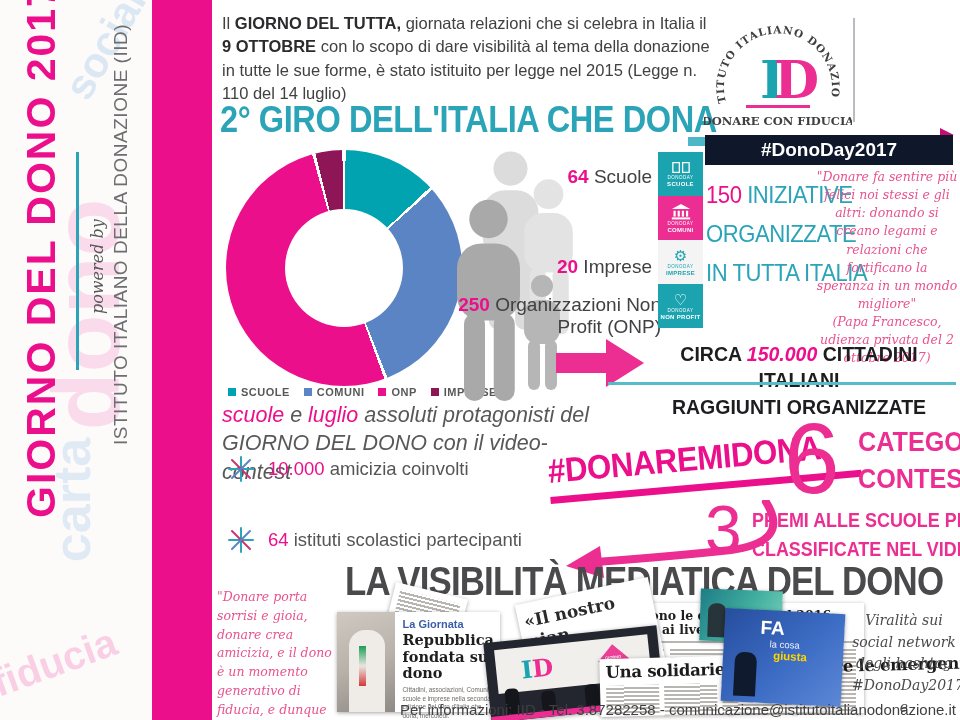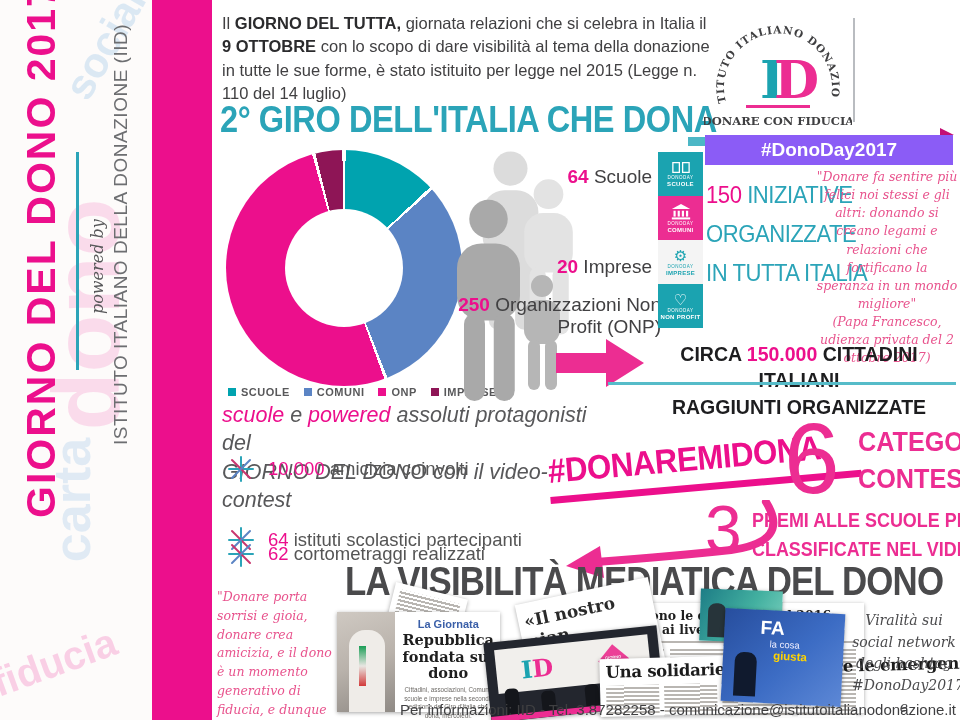--- a/index.html
+++ b/index.html
@@ -24,21 +24,21 @@
 
   
   #iid-logo { position:absolute; left:704px; top:6px; width:148px; height:128px; }
   #logo-divider { position:absolute; left:853px; top:18px; width:2px; height:104px; background:#b9bcc0; }
   #gdd-logo { position:absolute; left:860px; top:14px; width:96px; height:118px; text-align:center; }
   #gdd-diamond { position:relative; width:52px; height:52px; margin:4px auto 12px; background:#ec3f97; transform:rotate(45deg); }
   #gdd-diamond .ring { position:absolute; left:11px; top:11px; width:30px; height:30px; border:3px solid #fff; border-radius:50%; }
   #gdd-diamond .spoke { position:absolute; left:24px; top:2px; width:4px; height:48px; background:rgba(255,255,255,.85); border-radius:2px; }
   #gdd-line1 { font-size:18px; letter-spacing:1.5px; color:#939598; }
   #gdd-line2 { font-size:18px; letter-spacing:1px; font-weight:bold; color:#2e2e30; }
-  #ribbon { position:absolute; left:705px; top:135px; width:248px; height:30px; background:#8b5cf6; color:#fff; font-weight:bold; font-size:19px; text-align:center; line-height:30px; }
+  #ribbon { position:absolute; left:705px; top:135px; width:248px; height:30px; background:#0f172a; color:#fff; font-weight:bold; font-size:19px; text-align:center; line-height:30px; }
   #ribbon-fold { position:absolute; right:-1px; top:-7px; width:0; height:0; border-left:14px solid #c40e74; border-top:7px solid transparent; }
 
   
   #donut-wrap { position:absolute; left:226px; top:150px; width:236px; height:236px; }
   #donut { width:236px; height:236px; border-radius:50%; }
   #donut-hole { position:absolute; left:59px; top:59px; width:118px; height:118px; border-radius:50%; background:#fff; }
   #legend { position:absolute; left:228px; top:386px; display:flex; gap:14px; }
   .legend-item { display:flex; align-items:center; gap:5px; font-size:11px; font-weight:bold; color:#58585a; letter-spacing:.5px; }
   .legend-item i { width:8px; height:8px; display:inline-block; }
 
@@ -59,21 +59,21 @@
 
   
   #iniziative { position:absolute; left:706px; top:176px; font-size:24px; line-height:1.62; color:#2ba4b8; letter-spacing:-.5px; transform:scaleX(.92); transform-origin:left; white-space:nowrap; }
   #iniziative b { color:#ec0f8c; font-weight:normal; }
   #pope-quote { position:absolute; left:816px; top:168px; width:142px; font-family:"DejaVu Serif", serif; font-style:italic; font-size:12.5px; line-height:1.45; color:#e8538d; text-align:center; }
 
   
   #teal-line-1 { position:absolute; left:608px; top:382px; width:348px; height:3px; background:#56bcc9; }
   #reach-arrow { position:absolute; left:556px; top:337px; }
   #reach { position:absolute; left:640px; top:341px; width:318px; text-align:center; font-size:19.5px; font-weight:bold; color:#1d1d1f; line-height:1.35; }
-  #reach b { color:#ec0f8c; }
+  #reach b { color:#ec0f8c;font-style:italic; }
 
   
   #protag { position:absolute; left:222px; top:401px; width:370px; font-style:italic; font-size:21.5px; line-height:1.32; color:#58585a; }
   #protag .pk { color:#ec0f8c; }
   .stat-row { position:absolute; left:228px; display:flex; align-items:center; gap:14px; font-size:18.5px; color:#555; }
   .stat-row b { color:#ec0f8c; font-weight:normal; }
 
   
   #hashtag-wrap { position:absolute; left:548px; top:438px; width:322px; transform:rotate(-5deg); }
   #hashtag { font-size:34px; font-weight:bold; color:#ec0f8c; letter-spacing:-.5px; transform:scaleX(.92); transform-origin:left; white-space:nowrap; }
@@ -92,21 +92,21 @@
   #footer { position:absolute; left:300px; right:4px; bottom:2px; text-align:right; font-size:15px; color:#3f3f41; }
 
   
   .clip { position:absolute; background:#fff; box-shadow:0 1px 4px rgba(0,0,0,.35); }
   .gray-lines { background:repeating-linear-gradient(#fff 0 2px, #b9b6b2 2px 4px); }
   #clip-program { left:388px; top:590px; width:74px; height:58px; transform:rotate(14deg); padding:6px; }
   #clip-pope { left:337px; top:612px; width:163px; height:100px; display:flex; }
   #pope-photo { width:60px; height:100%; background:linear-gradient(160deg,#cfc9c2 0%,#b9b2ab 50%,#8f8a85 100%); position:relative; }
   #pope-photo .figure { position:absolute; left:12px; top:18px; width:36px; height:82px; background:#efece8; border-radius:16px 16px 0 0; }
   #pope-photo .sash { position:absolute; left:22px; top:34px; width:7px; height:40px; background:linear-gradient(#1b9e56,#e8e6e2,#d23a3a); }
-  #clip-pope .txt { flex:1; padding:6px 6px 0 8px;text-align:center; }
+  #clip-pope .txt { flex:1; padding:6px 6px 0 8px; }
   #pope-kicker { color:#3a5fa8; font-weight:bold; font-size:11px; margin-bottom:2px; }
   #pope-head { font-family:"DejaVu Serif", serif; font-weight:bold; font-size:14.5px; line-height:1.15; color:#1e1e1e; margin-bottom:4px; }
   #pope-body { font-size:6.3px; color:#6d6a66; line-height:1.35; }
   #clip-quote { left:523px; top:590px; width:136px; height:94px; transform:rotate(-12deg); padding:8px 6px; }
   #clip-quote div { font-family:"DejaVu Serif", serif; font-weight:bold; font-size:17px; line-height:1.25; color:#2a2a2a; }
   #clip-article { left:598px; top:603px; width:266px; height:110px; padding:6px 8px; }
   #article-head { font-family:"DejaVu Serif", serif; font-weight:bold; font-size:12.5px; color:#1e1e1e; line-height:1.1; }
   #article-sub { margin-top:2px; font-size:5.5px; color:#8a8783; }
   #article-cols { margin-top:4px; height:70px; display:flex; gap:6px; }
   #article-cols span { flex:1; }
@@ -256,21 +256,21 @@
   <svg id="reach-arrow" width="90" height="52" viewBox="0 0 90 52">
       <polygon points="0,16 50,16 50,2 88,26 50,50 50,36 0,36" fill="#ec2d92"></polygon>
     </svg>
   <div id="reach">
     <div><span>CIRCA </span><b>150.000</b><span> CITTADINI ITALIANI</span></div>
     <div>RAGGIUNTI ORGANIZZATE</div>
   </div>
   <div id="teal-line-1"></div>
 
   <div id="protag">
-    <div><span class="pk">scuole</span><span> e </span><span class="pk">powered</span><span> assoluti protagonisti del</span></div>
+    <div><span class="pk">scuole</span><span> e </span><span class="pk">luglio</span><span> assoluti protagonisti del</span></div>
     <div>GIORNO DEL DONO con il video-contest</div>
   </div>
 
   <div class="stat-row" style="top:456px;">
     <svg width="26" height="26" viewBox="0 0 26 26">
         <g stroke-width="2" stroke-linecap="round">
           <line x1="13" y1="1" x2="13" y2="25" stroke="#2ba4b8"></line>
           <line x1="1" y1="13" x2="25" y2="13" stroke="#2ba4b8"></line>
           <line x1="4" y1="4" x2="22" y2="22" stroke="#c9356e"></line>
           <line x1="22" y1="4" x2="4" y2="22" stroke="#5b84c4"></line>
@@ -281,31 +281,20 @@
   <div class="stat-row" style="top:527px;text-align:right;">
     <svg width="26" height="26" viewBox="0 0 26 26">
         <g stroke-width="2" stroke-linecap="round">
           <line x1="13" y1="1" x2="13" y2="25" stroke="#2ba4b8"></line>
           <line x1="1" y1="13" x2="25" y2="13" stroke="#2ba4b8"></line>
           <line x1="4" y1="4" x2="22" y2="22" stroke="#c9356e"></line>
           <line x1="22" y1="4" x2="4" y2="22" stroke="#5b84c4"></line>
         </g>
       </svg>
     <div><b>64</b><span> istituti scolastici partecipanti</span></div>
-  </div>
-  <div class="stat-row" style="top:541px;">
-    <svg width="26" height="26" viewBox="0 0 26 26">
-        <g stroke-width="2" stroke-linecap="round">
-          <line x1="13" y1="1" x2="13" y2="25" stroke="#2ba4b8"></line>
-          <line x1="1" y1="13" x2="25" y2="13" stroke="#2ba4b8"></line>
-          <line x1="4" y1="4" x2="22" y2="22" stroke="#c9356e"></line>
-          <line x1="22" y1="4" x2="4" y2="22" stroke="#5b84c4"></line>
-        </g>
-      </svg>
-    <div><b>62</b><span> cortometraggi realizzati</span></div>
   </div>
 
   <div id="hashtag-wrap">
     <div id="hashtag">#DONAREMIDONA</div>
     <div id="hashtag-underline"></div>
   </div>
   <svg id="hook-arrow" width="250" height="78" viewBox="0 0 250 78">
     <path d="M 210,2 Q 235,42 175,50 Q 120,56 40,62" fill="none" stroke="#ec2d92" stroke-width="8" stroke-linecap="round"></path>
     <polygon points="44,46 10,66 48,78" fill="#ec2d92"></polygon>
   </svg>

